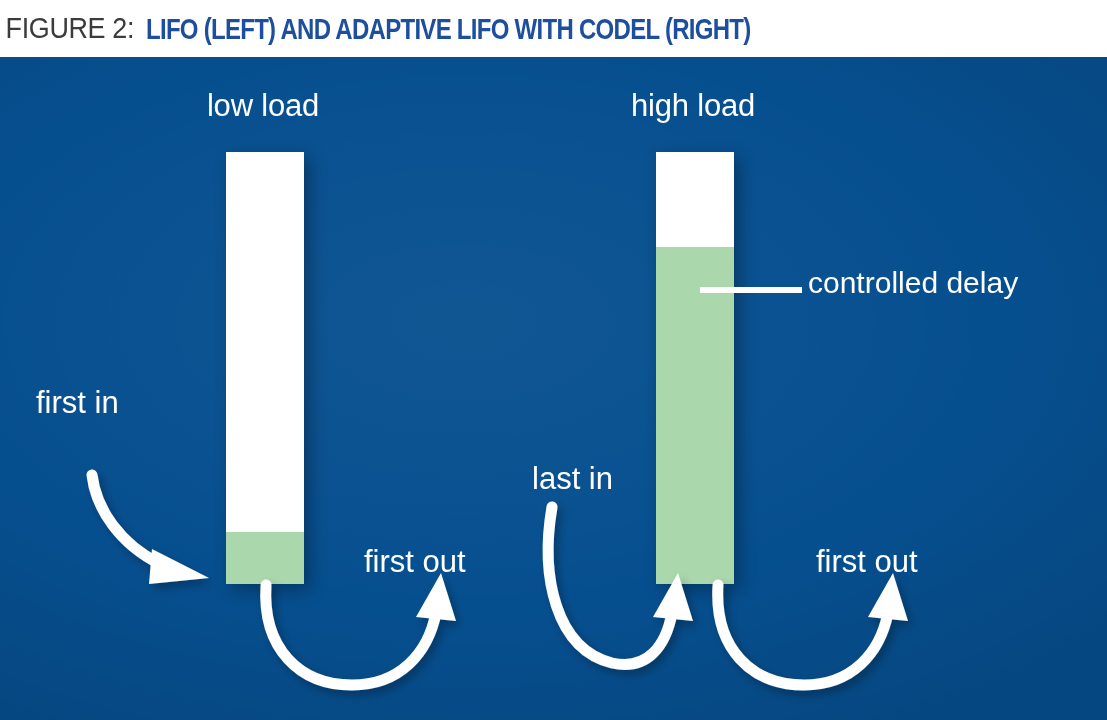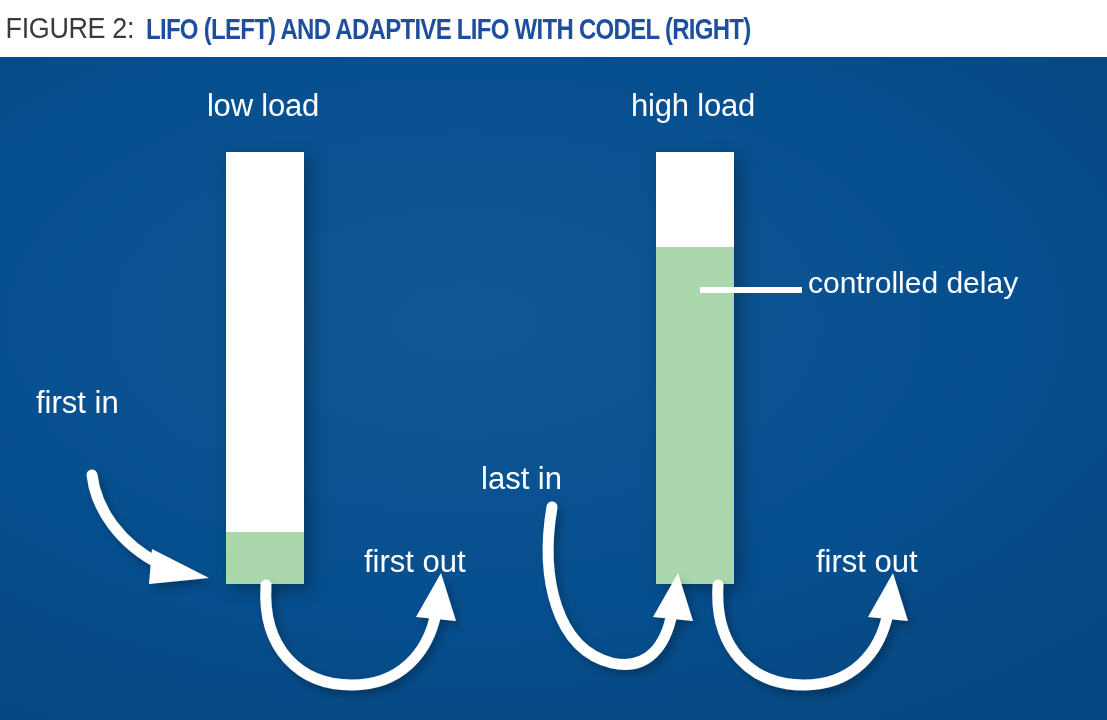--- a/index.html
+++ b/index.html
@@ -110,21 +110,21 @@
   .annot {
     position: absolute;
     color: #ffffff;
     font-family: "Liberation Sans", sans-serif;
     font-weight: 400;
     white-space: nowrap;
     z-index: 6;
   }
   #txt-first-in    { left: 36px;  top: 328px; font-size: 31px; }
   #txt-first-out-l { left: 364px; top: 487px; font-size: 31px; }
-  #txt-last-in     { left: 481px; top: 404px; font-size: 31px; }
+  #txt-last-in     { left: 532px; top: 404px; font-size: 31px; }
   #txt-first-out-r { left: 816px; top: 487px; font-size: 31px; }
 
   #txt-callout {
     position: absolute;
     left: 808px; top: 207px;
     width: 290px;
     color: #ffffff;
     font-family: "Liberation Sans", sans-serif;
     font-size: 30px;
     line-height: 38px;

